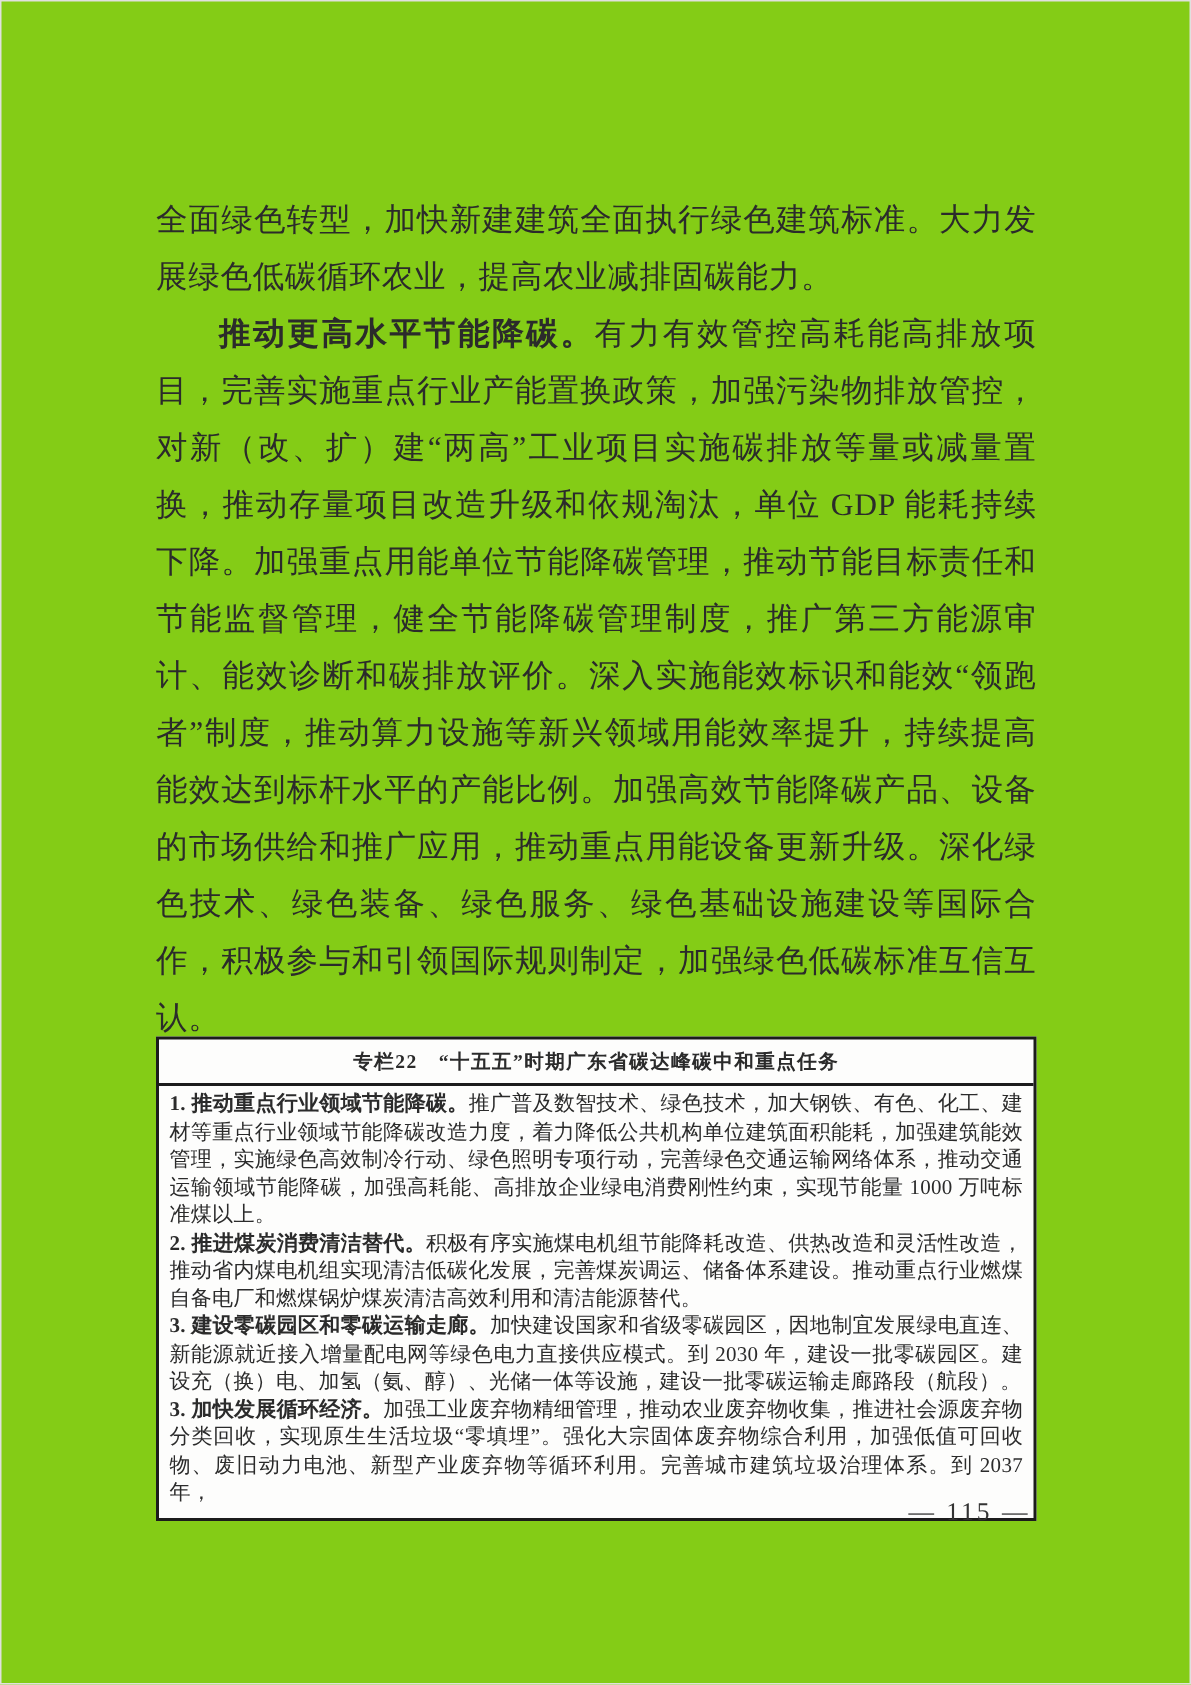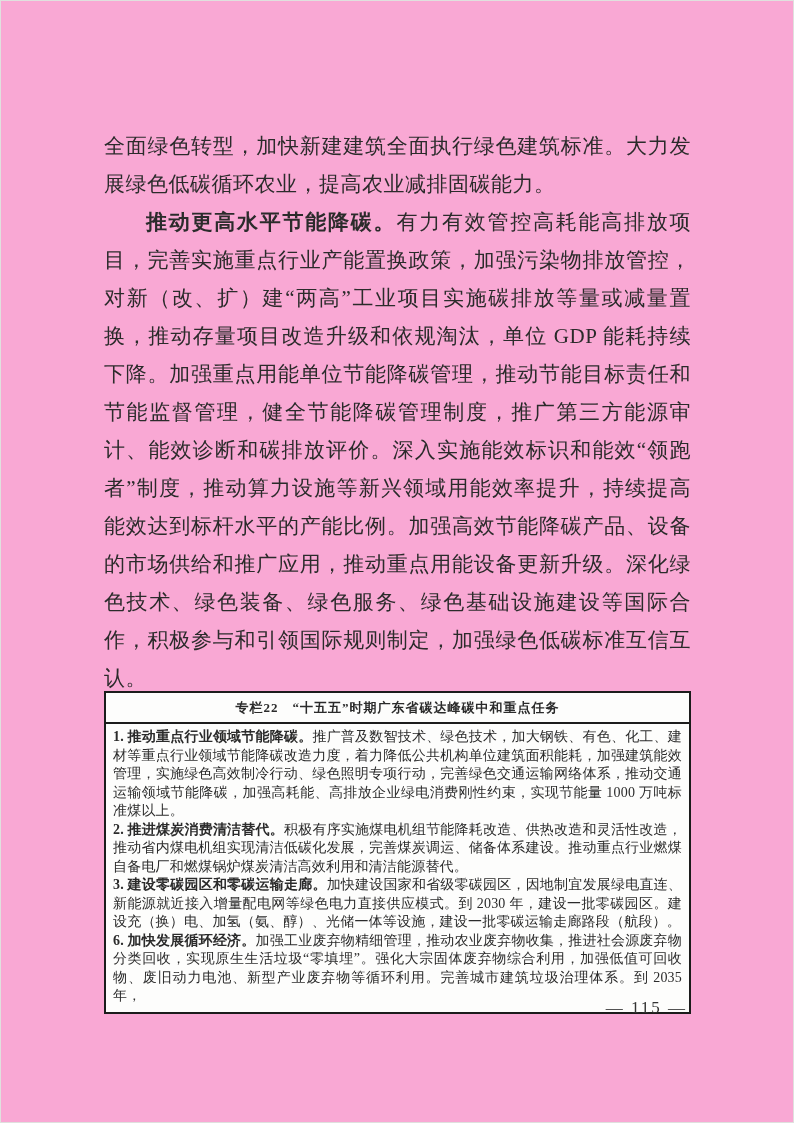--- a/index.html
+++ b/index.html
@@ -1,21 +1,21 @@
 <!DOCTYPE html>
 <html lang="zh"><head>
 <meta charset="utf-8">
 <style>
   html, body { margin: 0; padding: 0; }
   body { background: #ffffff; }
   .page {
     position: relative;
     width: 794px;
     height: 1123px;
-    background: #f9a8d4;
+    background: #84cc16;
     border: 1px solid #e0e0de;
     box-sizing: border-box;
     font-family: "Liberation Serif", "DejaVu Serif", serif;
     color: #2b2b2b;
     overflow: hidden;
   }
   .body-text {
     position: absolute;
     left: 103px;
     top: 126px;
@@ -74,19 +74,19 @@
     <p class="para">全面绿色转型，加快新建建筑全面执行绿色建筑标准。大力发展绿色低碳循环农业，提高农业减排固碳能力。</p>
     <p class="para indent"><span class="bold-lead">推动更高水平节能降碳。</span><span>有力有效管控高耗能高排放项目，完善实施重点行业产能置换政策，加强污染物排放管控，对新（改、扩）建“两高”工业项目实施碳排放等量或减量置换，推动存量项目改造升级和依规淘汰，单位 GDP 能耗持续下降。加强重点用能单位节能降碳管理，推动节能目标责任和节能监督管理，健全节能降碳管理制度，推广第三方能源审计、能效诊断和碳排放评价。深入实施能效标识和能效“领跑者”制度，推动算力设施等新兴领域用能效率提升，持续提高能效达到标杆水平的产能比例。加强高效节能降碳产品、设备的市场供给和推广应用，推动重点用能设备更新升级。深化绿色技术、绿色装备、绿色服务、绿色基础设施建设等国际合作，积极参与和引领国际规则制定，加强绿色低碳标准互信互认。</span></p>
   </div>
 
   <div class="column-box">
     <div class="box-title">专栏22　“十五五”时期广东省碳达峰碳中和重点任务</div>
     <div class="box-content">
       <p class="box-item"><span class="item-lead">1. 推动重点行业领域节能降碳。</span><span>推广普及数智技术、绿色技术，加大钢铁、有色、化工、建材等重点行业领域节能降碳改造力度，着力降低公共机构单位建筑面积能耗，加强建筑能效管理，实施绿色高效制冷行动、绿色照明专项行动，完善绿色交通运输网络体系，推动交通运输领域节能降碳，加强高耗能、高排放企业绿电消费刚性约束，实现节能量 1000 万吨标准煤以上。</span></p>
       <p class="box-item"><span class="item-lead">2. 推进煤炭消费清洁替代。</span><span>积极有序实施煤电机组节能降耗改造、供热改造和灵活性改造，推动省内煤电机组实现清洁低碳化发展，完善煤炭调运、储备体系建设。推动重点行业燃煤自备电厂和燃煤锅炉煤炭清洁高效利用和清洁能源替代。</span></p>
       <p class="box-item"><span class="item-lead">3. 建设零碳园区和零碳运输走廊。</span><span>加快建设国家和省级零碳园区，因地制宜发展绿电直连、新能源就近接入增量配电网等绿色电力直接供应模式。到 2030 年，建设一批零碳园区。建设充（换）电、加氢（氨、醇）、光储一体等设施，建设一批零碳运输走廊路段（航段）。</span></p>
-      <p class="box-item"><span class="item-lead">6. 加快发展循环经济。</span><span>加强工业废弃物精细管理，推动农业废弃物收集，推进社会源废弃物分类回收，实现原生生活垃圾“零填埋”。强化大宗固体废弃物综合利用，加强低值可回收物、废旧动力电池、新型产业废弃物等循环利用。完善城市建筑垃圾治理体系。到 2035 年，</span></p>
+      <p class="box-item"><span class="item-lead">3. 加快发展循环经济。</span><span>加强工业废弃物精细管理，推动农业废弃物收集，推进社会源废弃物分类回收，实现原生生活垃圾“零填埋”。强化大宗固体废弃物综合利用，加强低值可回收物、废旧动力电池、新型产业废弃物等循环利用。完善城市建筑垃圾治理体系。到 2037 年，</span></p>
     </div>
   </div>
 
   <div class="page-number">— 115 —</div>
 
 </div>
 
 </body></html>

